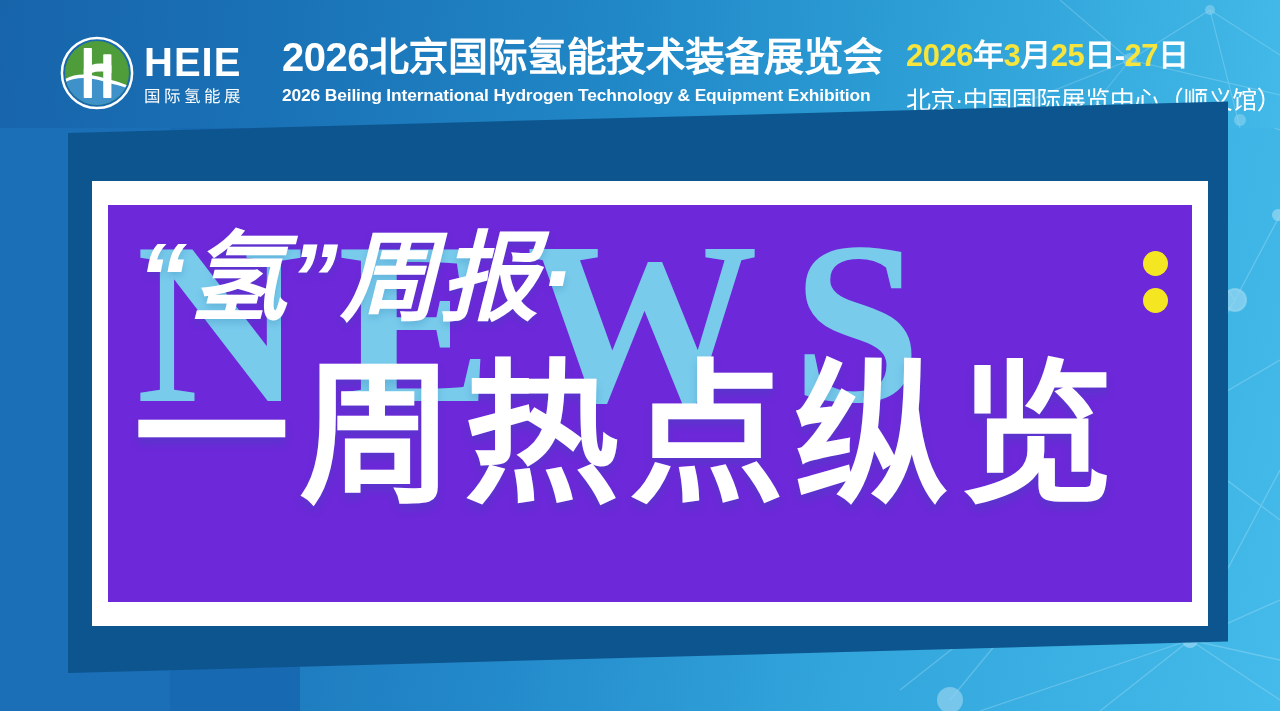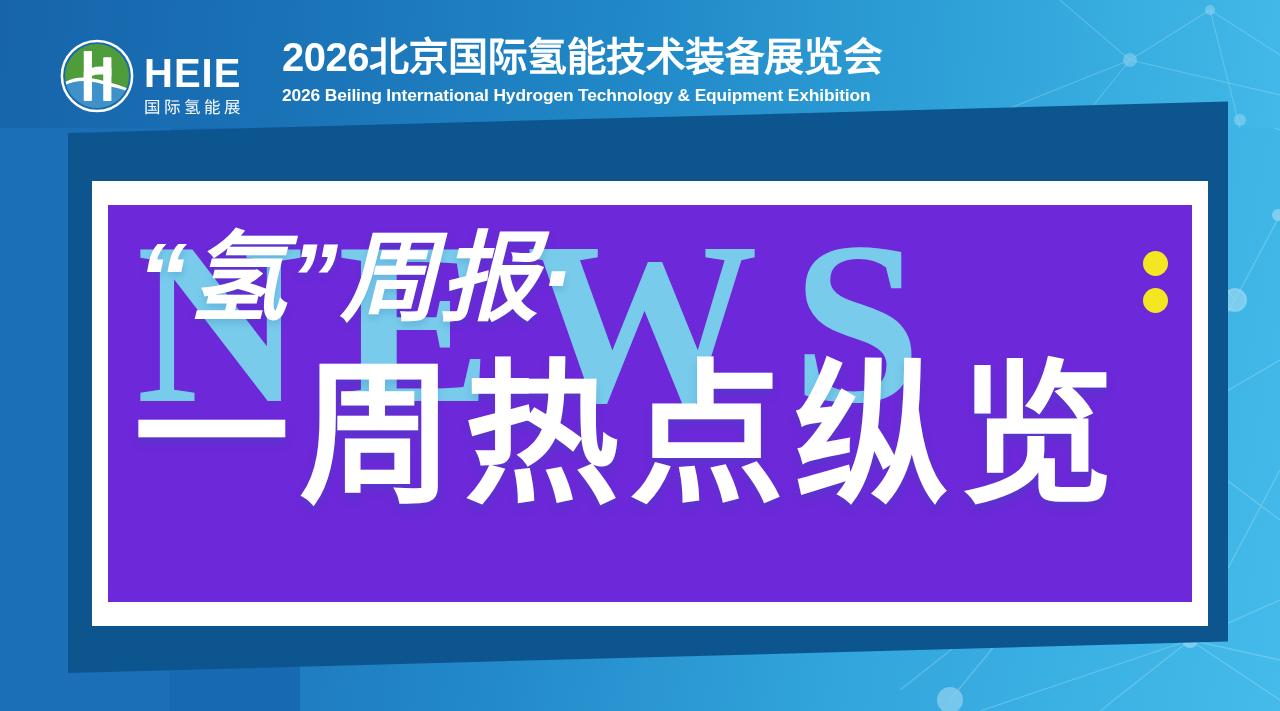--- a/index.html
+++ b/index.html
@@ -57,21 +57,21 @@
     background: linear-gradient(95deg, #1764ab 0%, #1a72b6 22%, #2189c8 50%, #2fa2d8 75%, #42b9e8 100%);
     overflow: hidden;
   }
   .header-net { position: absolute; inset: 0; opacity: .5; }
 
   .logo-wrap {
     position: absolute;
     left: 58px; top: 31px;
     width: 190px; height: 84px;
     display: flex;
-    align-items: flex-end;
+    align-items: center;
   }
   .logo-mark { width: 78px; height: 78px; flex: 0 0 78px; }
   .logo-text { margin-left: 8px; line-height: 1; }
   .logo-heie {
     color: #ffffff;
     font-size: 40px;
     font-weight: 700;
     letter-spacing: 1px;
     font-family: "Liberation Sans", "DejaVu Sans", sans-serif;
   }
@@ -301,20 +301,26 @@
         <div class="logo-heie">HEIE</div>
         <div class="logo-cn">国际氢能展</div>
       </div>
     </div>
 
     <div class="title-block">
       <div class="title-cn">2026北京国际氢能技术装备展览会</div>
       <div class="title-en">2026 Beiling International Hydrogen Technology &amp; Equipment Exhibition</div>
     </div>
 
+    <div class="date-block">
+      <div class="date-line">
+        <span class="y">2026</span><span class="w">年</span><span class="y">3</span><span class="w">月</span><span class="y">25</span><span class="w">日</span><span class="w">-</span><span class="y">27</span><span class="w">日</span>
+      </div>
+      <div class="venue-line">北京·中国国际展览中心（顺义馆）</div>
+    </div>
   </div>
 
   <div class="card-shadow-quad"></div>
   <div class="card-white"></div>
 
   <div class="card-inner">
     <div class="watermark">NEWS</div>
     <div class="head1">“氢”周报·</div>
     <div class="head2">一周热点纵览</div>
     <div class="dots">

